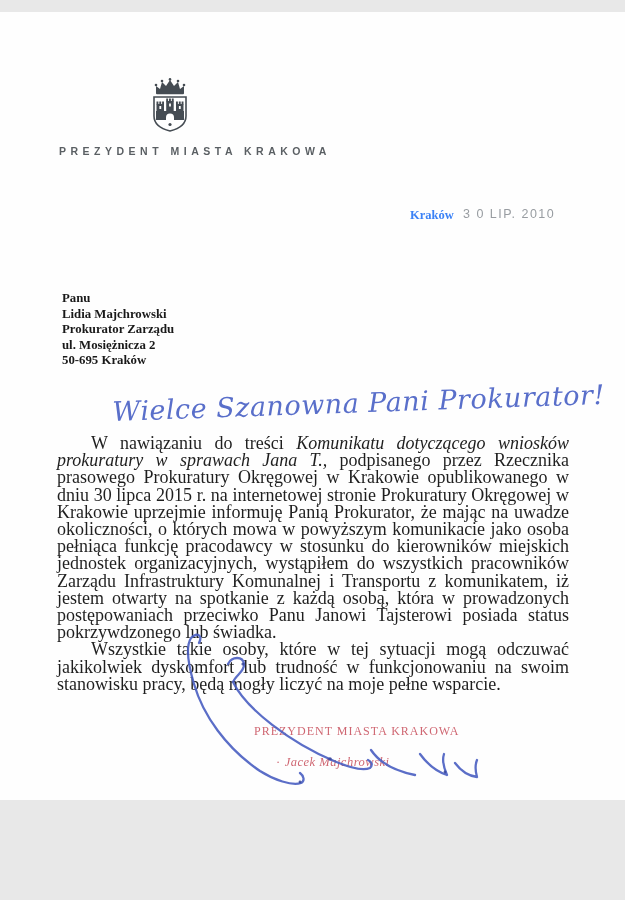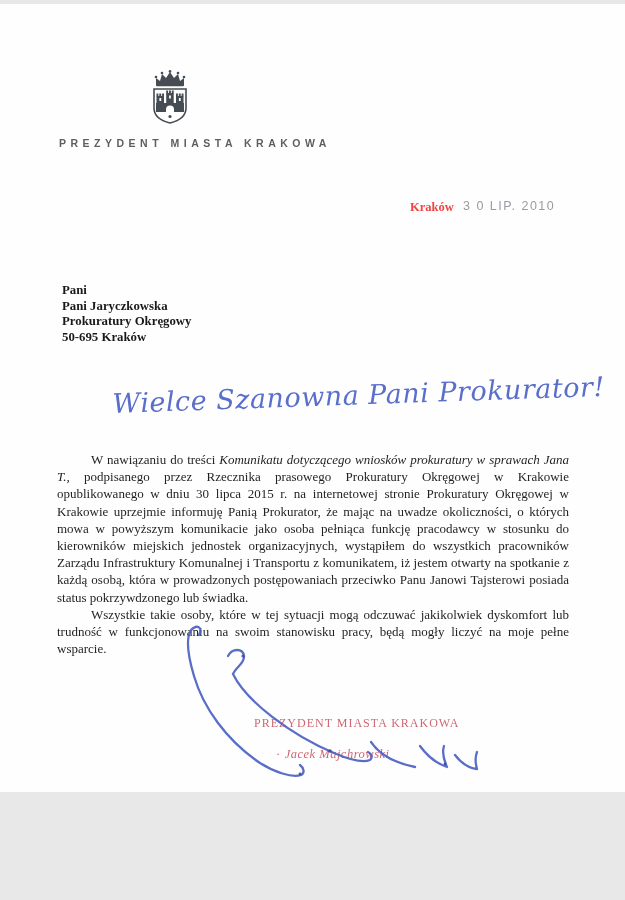--- a/index.html
+++ b/index.html
@@ -1,31 +1,31 @@
 <!DOCTYPE html>
 <html lang="pl"><head>
 <meta charset="utf-8">
 <style>
   html,body{margin:0;padding:0;}
   body{background:#e8e8e8;font-family:"Liberation Serif",serif;}
   .page{
-    position:relative;width:625px;height:788px;margin:4px auto;
+    position:relative;width:625px;height:788px;margin:12px auto;
     background:#fefefe;overflow:hidden;
   }
   
   .emblem{position:absolute;left:147px;top:66px;width:46px;height:54px;}
   .letterhead-title{
     position:absolute;left:59px;top:133px;
     font-family:"Liberation Sans",sans-serif;font-size:10.5px;font-weight:600;
     letter-spacing:4.5px;color:#5a5f63;white-space:nowrap;
   }
   
   .place{
     position:absolute;left:410px;top:196px;
-    font-family:"Liberation Serif",serif;font-weight:600;font-size:12.5px;color:#ef4444;text-align:center;
+    font-family:"Liberation Serif",serif;font-weight:600;font-size:12.5px;color:#3b82f6;text-align:center;
   }
   .date-stamp{
     position:absolute;left:463px;top:195px;
     font-family:"Liberation Sans",sans-serif;font-size:12.5px;color:#8d9297;
     letter-spacing:1.5px;white-space:nowrap;opacity:.9;
   }
   
   .addressee{
     position:absolute;left:62px;top:279px;
     font-family:"Liberation Serif",serif;font-weight:700;font-size:12.8px;
@@ -33,22 +33,22 @@
   }
   
   .greeting{
     position:absolute;left:112px;top:384px;
     font-family:"DejaVu Serif",serif;font-style:italic;
     font-size:27px;color:#4c63c6;white-space:nowrap;letter-spacing:.5px;
     transform:rotate(-2deg);transform-origin:left top;opacity:.92;
   }
   
   .letter-body{
-    position:absolute;left:57px;top:447px;width:512px;
-    font-family:"Liberation Serif",serif;font-size:13px;line-height:17.2px;
+    position:absolute;left:57px;top:423px;width:512px;
+    font-family:"Liberation Serif",serif;font-size:18px;line-height:17.2px;
     color:#1f1f1f;text-align:justify;
   }
   .letter-body p{margin:0;text-indent:34px;}
   .em{font-style:italic;}
   .stamp-line1{
     position:absolute;left:254px;top:712px;
     font-family:"Liberation Serif",serif;font-size:12px;letter-spacing:1px;
     color:#c9525f;white-space:nowrap;opacity:.88;
   }
   .stamp-line2{
@@ -104,23 +104,24 @@
     <path d="M19,42 V39.5 A4,4 0 0 1 27,39.5 V42 Z" fill="#ffffff"></path>
     <circle cx="23" cy="46.5" r="1.6" fill="#454c53"></circle>
   </svg>
 
   <div class="letterhead-title">PREZYDENT MIASTA KRAKOWA</div>
 
   <div class="place">Kraków</div>
   <div class="date-stamp">3 0 LIP. 2010</div>
 
   <div class="addressee">
-    <div>Pani</div>
-    <div>Pani Jaryczkowska</div>
-    <div>Prokuratury Okręgowy</div>
+    <div>Panu</div>
+    <div>Lidia Majchrowski</div>
+    <div>Prokurator Zarządu</div>
+    <div>ul. Mosiężnicza 2</div>
     <div>50-695 Kraków</div>
   </div>
 
   <div class="greeting">Wielce Szanowna Pani Prokurator!</div>
 
   <div class="letter-body">
     <p><span>W nawiązaniu do treści </span><span class="em">Komunikatu dotyczącego wniosków prokuratury w sprawach Jana T.,</span><span> podpisanego przez Rzecznika prasowego Prokuratury Okręgowej w Krakowie opublikowanego w dniu 30 lipca 2015 r. na internetowej stronie Prokuratury Okręgowej w Krakowie uprzejmie informuję Panią Prokurator, że mając na uwadze okoliczności, o których mowa w powyższym komunikacie jako osoba pełniąca funkcję pracodawcy w stosunku do kierowników miejskich jednostek organizacyjnych, wystąpiłem do wszystkich pracowników Zarządu Infrastruktury Komunalnej i Transportu z komunikatem, iż jestem otwarty na spotkanie z każdą osobą, która w prowadzonych postępowaniach przeciwko Panu Janowi Tajsterowi posiada status pokrzywdzonego lub świadka.</span></p>
     <p>Wszystkie takie osoby, które w tej sytuacji mogą odczuwać jakikolwiek dyskomfort lub trudność w funkcjonowaniu na swoim stanowisku pracy, będą mogły liczyć na moje pełne wsparcie.</p>
   </div>
 

